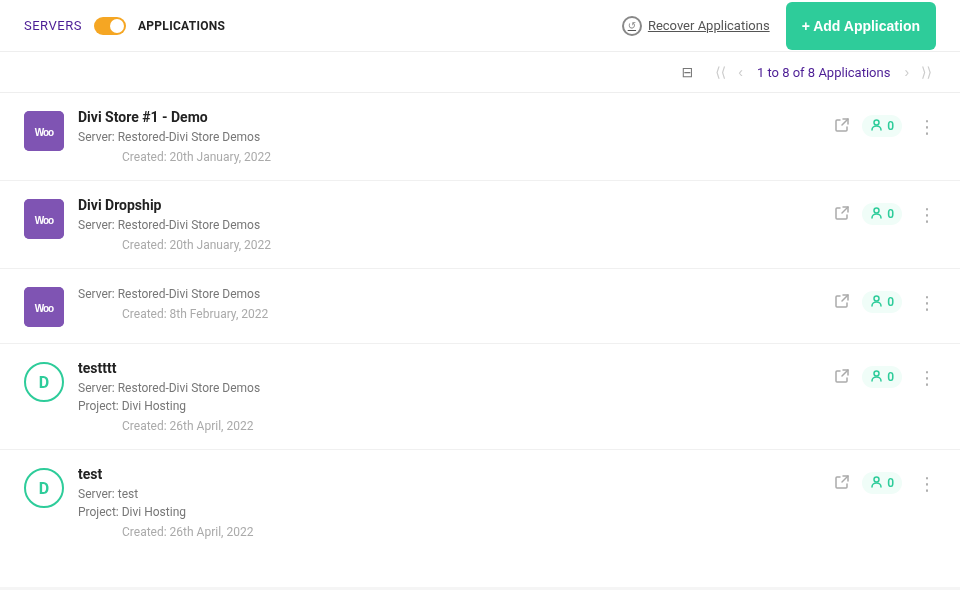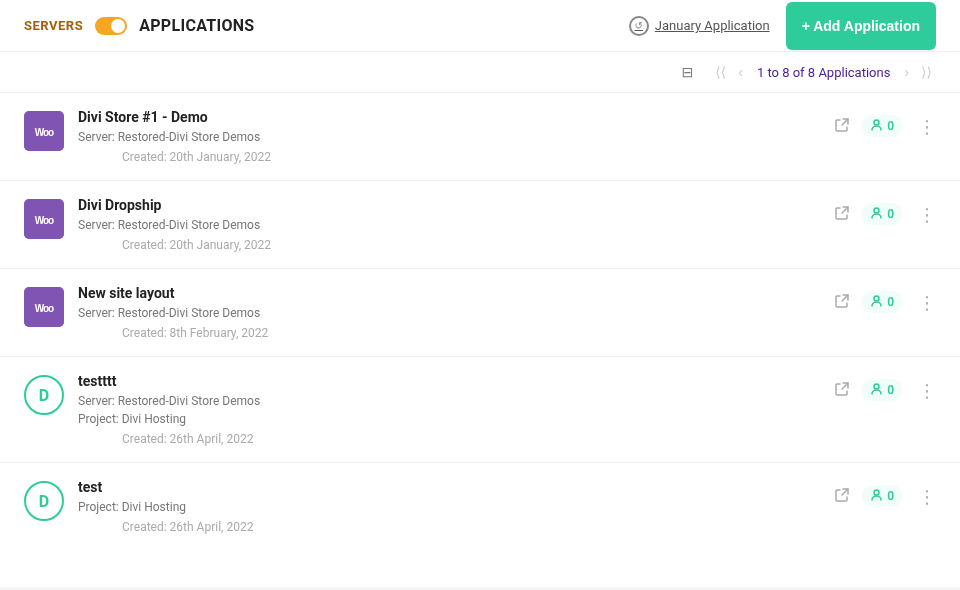--- a/index.html
+++ b/index.html
@@ -19,23 +19,23 @@
       padding: 0 24px;
       height: 52px;
       border-bottom: 1px solid #eee;
     }
     .header-left {
       display: flex;
       align-items: center;
       gap: 12px;
     }
     .servers-label {
-      color: #a16207;
+      color: #4c1d95;
       font-size: 13px;
-      font-weight: 700;
+      font-weight: 400;
       letter-spacing: 0.5px;
     }
     .toggle-container {
       display: flex;
       align-items: center;
     }
     .toggle {
       width: 32px;
       height: 18px;
       background: #f5a623;
@@ -47,21 +47,21 @@
       content: '';
       position: absolute;
       width: 14px;
       height: 14px;
       background: #fff;
       border-radius: 50%;
       top: 2px;
       right: 2px;
     }
     .applications-label {
-      font-size: 16px;
+      font-size: 12px;
       font-weight: 700;
       color: #222;
       letter-spacing: 0.3px;
     }
     .header-right {
       margin-left: auto;
       display: flex;
       align-items: center;
       gap: 16px;
     }
@@ -258,21 +258,21 @@
   <div class="header-left">
     <span class="servers-label">SERVERS</span>
     <div class="toggle-container">
       <div class="toggle"></div>
     </div>
     <span class="applications-label">APPLICATIONS</span>
   </div>
   <div class="header-right">
     <div class="recover-link">
       <div class="recover-icon">↺</div>
-      <span>January Application</span>
+      <span>Recover Applications</span>
     </div>
     <button class="add-btn">+ Add Application</button>
   </div>
 </div>
 
 <div class="toolbar">
   <span class="filter-icon">⊟</span>
   <div class="pagination-controls">
     <button class="page-btn" disabled="">⟨⟨</button>
     <button class="page-btn" disabled="">‹</button>
@@ -356,21 +356,20 @@
     <div class="app-row">
       <div class="app-icon">
         <div class="woo-icon">
         <svg viewBox="0 0 40 40" width="40" height="40" xmlns="http://www.w3.org/2000/svg">
           <rect width="40" height="40" rx="5" fill="#7f54b3"></rect>
           <text x="50%" y="57%" text-anchor="middle" fill="white" font-size="10" font-family="sans-serif" font-weight="900" dominant-baseline="middle">Woo</text>
         </svg>
       </div>
       </div>
       <div class="app-info">
-        <div class="app-name">New site layout</div>
         <div class="app-server">Server: Restored-Divi Store Demos</div>
 
         <div class="app-created">Created: 8th February, 2022</div>
       </div>
       <div class="app-actions">
         <span class="action-icon" title="Open">
           <svg width="16" height="16" viewBox="0 0 16 16" fill="none" xmlns="http://www.w3.org/2000/svg">
             <path d="M6 3H3C2.44772 3 2 3.44772 2 4V13C2 13.5523 2.44772 14 3 14H12C12.5523 14 13 13.5523 13 13V10" stroke="#aaa" stroke-width="1.5" stroke-linecap="round"></path>
             <path d="M9 2H14V7" stroke="#aaa" stroke-width="1.5" stroke-linecap="round" stroke-linejoin="round"></path>
             <path d="M14 2L8 8" stroke="#aaa" stroke-width="1.5" stroke-linecap="round"></path>
@@ -417,20 +416,21 @@
         </div>
         <span class="more-icon">⋮</span>
       </div>
     </div>
     <div class="app-row">
       <div class="app-icon">
         <div class="divi-icon">D</div>
       </div>
       <div class="app-info">
         <div class="app-name">test</div>
+        <div class="app-server">Server: test</div>
         <div class="app-project">Project: Divi Hosting</div>
         <div class="app-created">Created: 26th April, 2022</div>
       </div>
       <div class="app-actions">
         <span class="action-icon" title="Open">
           <svg width="16" height="16" viewBox="0 0 16 16" fill="none" xmlns="http://www.w3.org/2000/svg">
             <path d="M6 3H3C2.44772 3 2 3.44772 2 4V13C2 13.5523 2.44772 14 3 14H12C12.5523 14 13 13.5523 13 13V10" stroke="#aaa" stroke-width="1.5" stroke-linecap="round"></path>
             <path d="M9 2H14V7" stroke="#aaa" stroke-width="1.5" stroke-linecap="round" stroke-linejoin="round"></path>
             <path d="M14 2L8 8" stroke="#aaa" stroke-width="1.5" stroke-linecap="round"></path>
           </svg>

